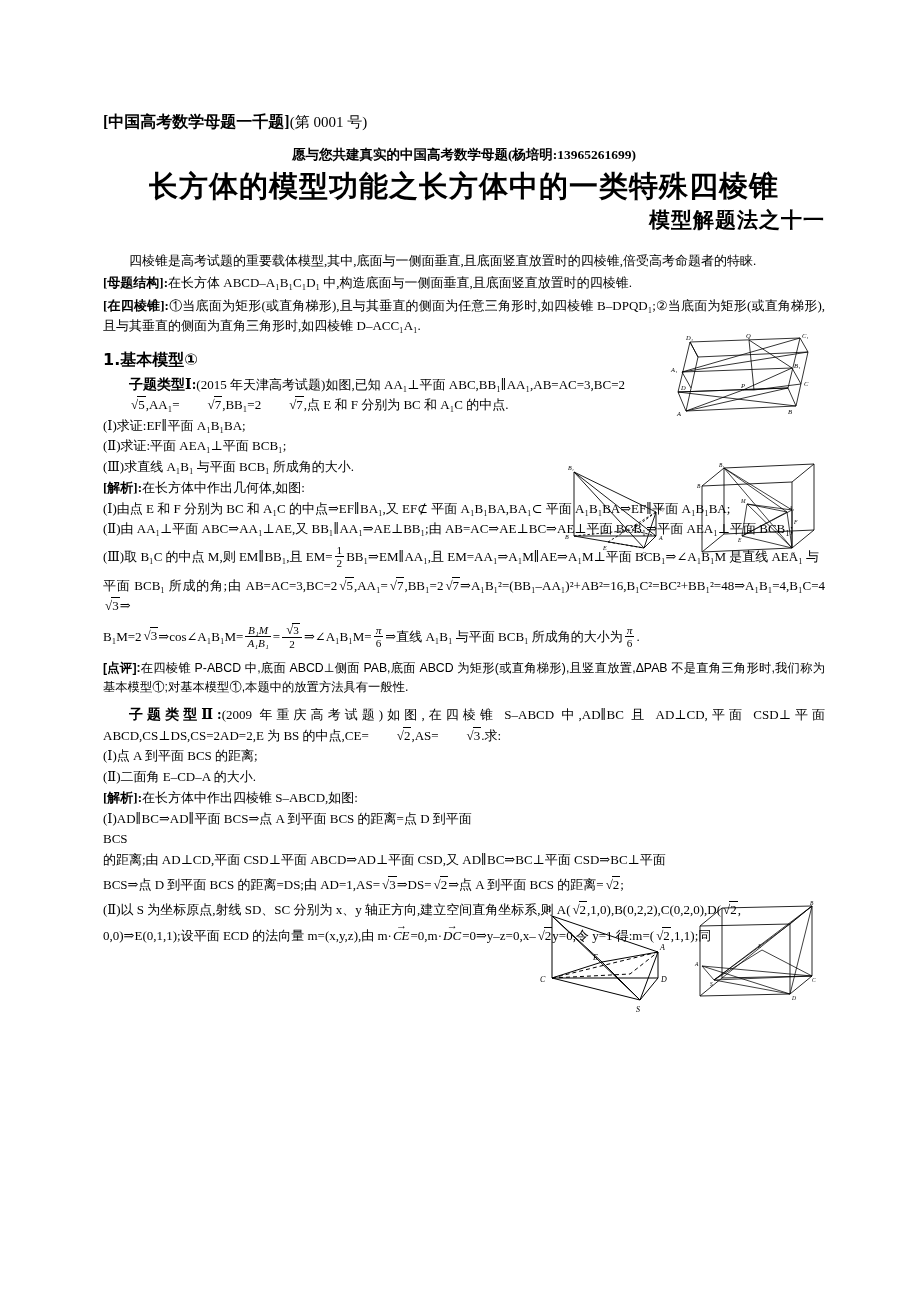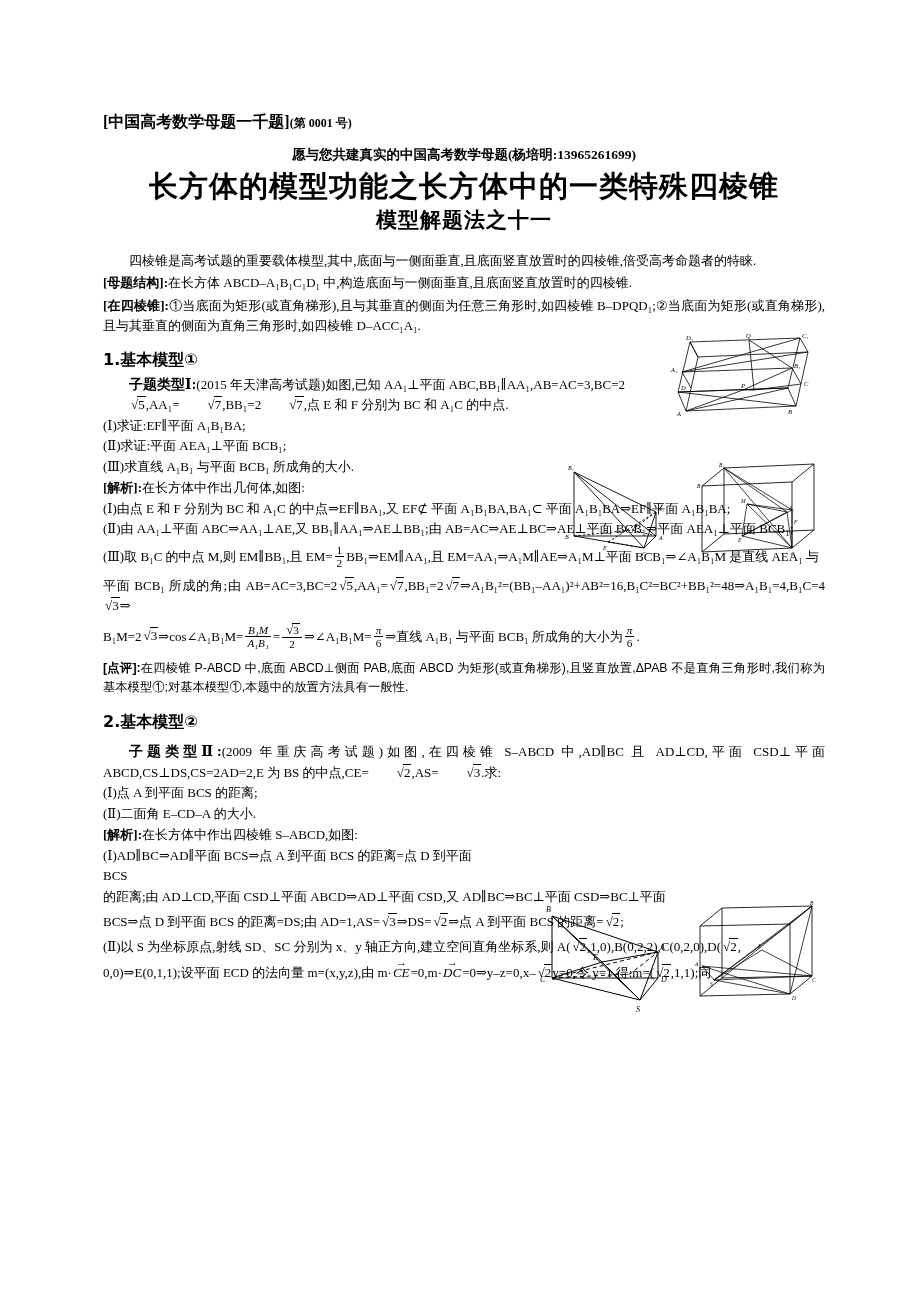--- a/index.html
+++ b/index.html
@@ -29,40 +29,40 @@
   }
 
   
   .hdr-line1 {
     font-size: 16px;
     font-weight: bold;
     letter-spacing: 0px;
     white-space: nowrap;
   }
   .hdr-line1 .num {
-    font-weight: bold;
-    font-size: 12px;
+    font-weight: normal;
+    font-size: 15px;
   }
   .hdr-sub {
     text-align: center;
     font-size: 13.5px;
     margin-top: 13px;
     font-weight: bold;
   }
   .hdr-title {
     text-align: center;
     font-size: 29px;
     font-weight: bold;
     margin-top: 6px;
     letter-spacing: 1px;
     line-height: 1.16;
     font-family: "DejaVu Serif", "Liberation Serif", serif;
   }
   .hdr-title2 {
-    text-align: center;
+    text-align: right;
     font-size: 21px;
     font-weight: bold;
     margin-top: 2px;
     letter-spacing: 1px;
     font-family: "DejaVu Serif", "Liberation Serif", serif;
   }
 
   
   .para {
     font-size: 13px;
@@ -187,21 +187,20 @@
     </div>
 
     <div class="para" style="margin-top:8px">
       <span>B₁M=2</span><span class="sq"><span class="rad">√</span><span class="bar">3</span></span><span>⇒cos∠A₁B₁M=</span><span class="frac ital"><span class="n">B₁M</span><span class="d">A₁B₁</span></span><span>=</span><span class="frac"><span class="n"><span class="sq"><span class="rad">√</span><span class="bar">3</span></span></span><span class="d">2</span></span><span>⇒∠A₁B₁M=</span><span class="frac"><span class="n ital">π</span><span class="d">6</span></span><span>⇒直线 A₁B₁ 与平面 BCB₁ 所成角的大小为</span><span class="frac"><span class="n ital">π</span><span class="d">6</span></span><span>.</span>
     </div>
 
     <div class="para sansrun" style="margin-top:8px">
       <span class="lbl">[点评]:</span><span>在四棱锥 P-ABCD 中,底面 ABCD⊥侧面 PAB,底面 ABCD 为矩形(或直角梯形),且竖直放置,ΔPAB 不是直角三角形时,我们称为基本模型①;对基本模型①,本题中的放置方法具有一般性.</span>
     </div>
 
-    <div class="secthead" style="margin-top:16px">2.基本模型②</div>
 
     <div class="para indent" style="margin-top:8px">
       <span class="subhead">子题类型Ⅱ:</span><span>(2009 年重庆高考试题)</span><span>如图,在四棱锥 S–ABCD 中,AD∥BC 且 AD⊥CD,平面 CSD⊥平面 ABCD,CS⊥DS,CS=2AD=2,E 为 BS 的中点,CE=</span><span class="sq"><span class="rad">√</span><span class="bar">2</span></span><span>,AS=</span><span class="sq"><span class="rad">√</span><span class="bar">3</span></span><span>.求:</span>
     </div>
 
     <div class="para tight" style="padding-right:300px">(Ⅰ)点 A 到平面 BCS 的距离;</div>
     <div class="para tight" style="padding-right:300px">(Ⅱ)二面角 E–CD–A 的大小.</div>
 
     <div class="para tight" style="padding-right:300px">
       <span class="lbl">[解析]:</span><span>在长方体中作出四棱锥 S–ABCD,如图:</span>

